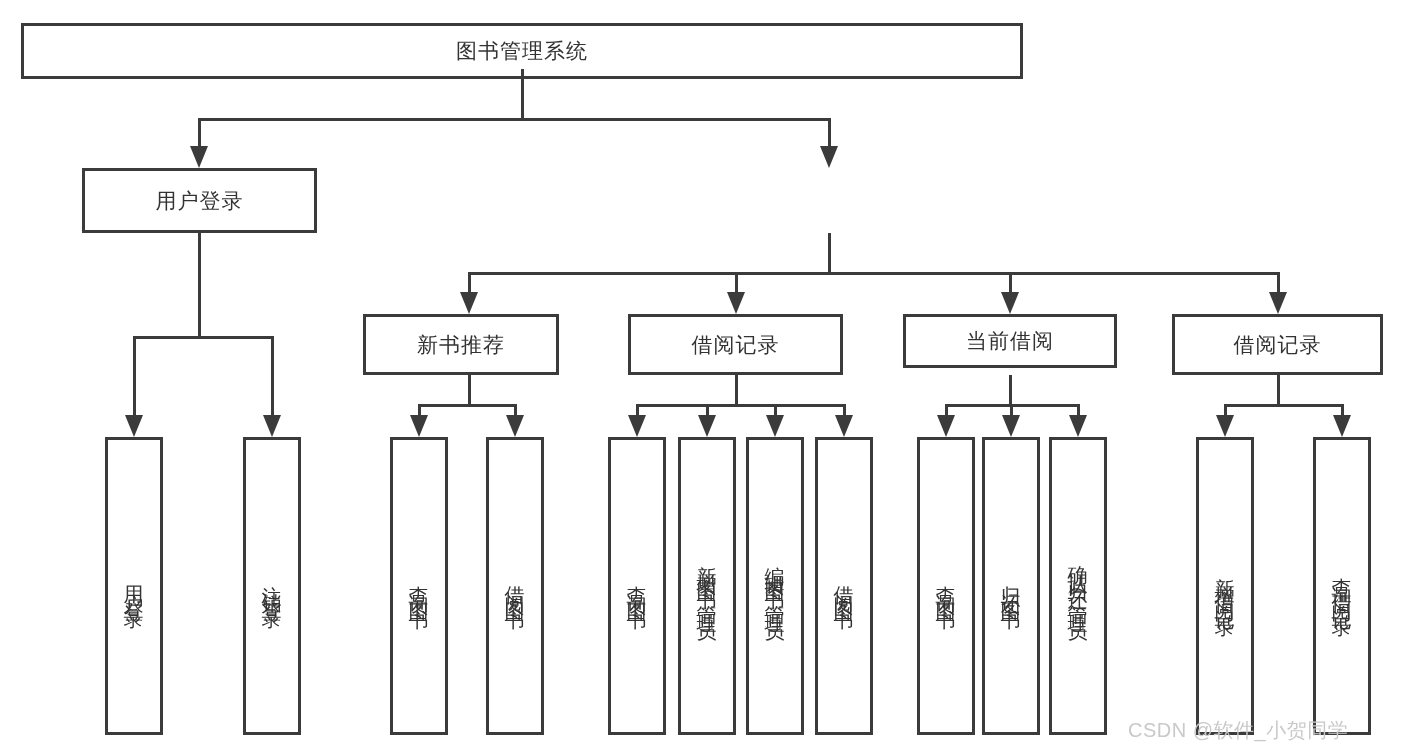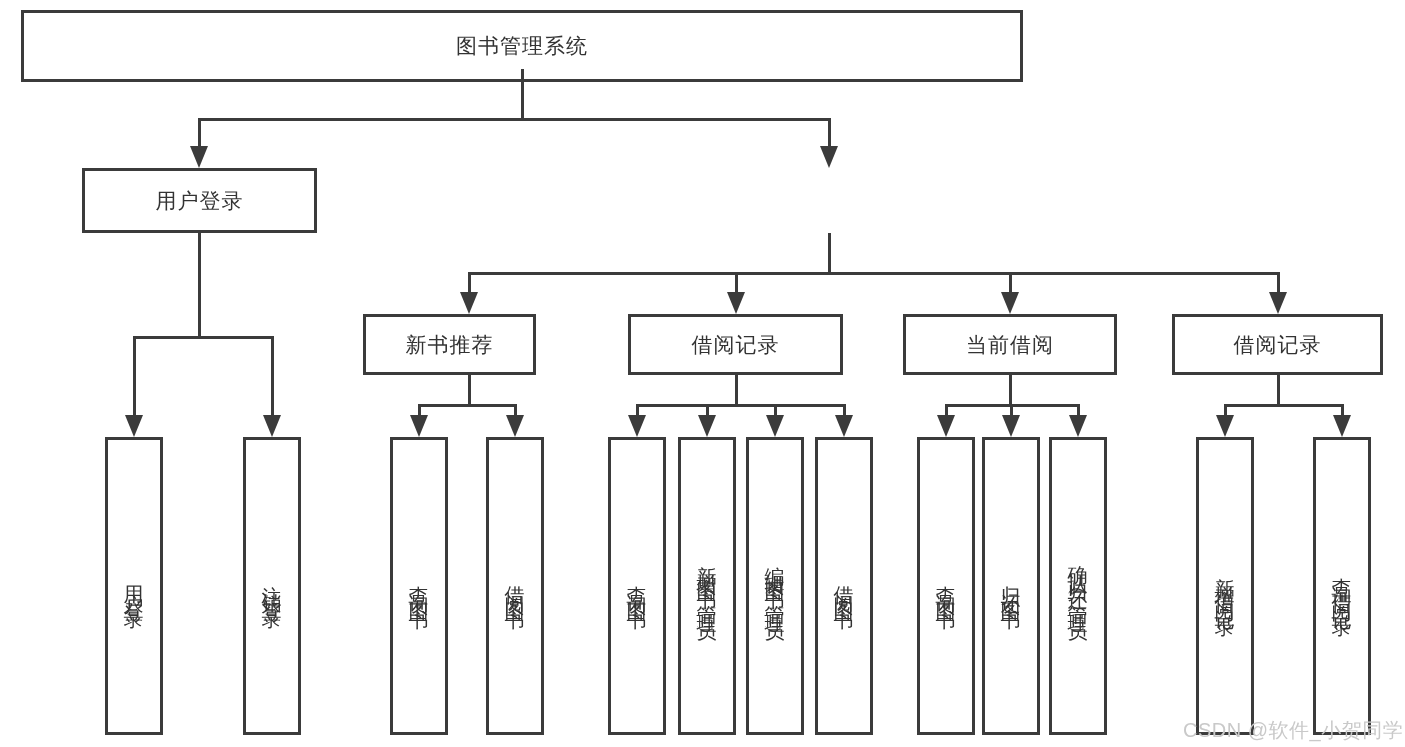--- a/index.html
+++ b/index.html
@@ -40,49 +40,49 @@
   .arrow {
     position: absolute;
     width: 0;
     height: 0;
     border-left: 9px solid transparent;
     border-right: 9px solid transparent;
     border-top: 22px solid var(--line, #3b3b3b);
   }
   .watermark {
     position: absolute;
-    left: 1183px;
+    left: 1128px;
     top: 717px;
     font-size: 20px;
     letter-spacing: 0.5px;
     color: var(--wm, #c8c8c8);
     z-index: 10;
     white-space: nowrap;
   }
 </style>
 </head>
 <body>
 
 <div class="canvas">
 
-  <div class="node h" style="left:21px;top:10px;width:1002px;height:72px">
+  <div class="node h" style="left:21px;top:23px;width:1002px;height:56px">
     <span>图书管理系统</span>
   </div>
 
   <div class="node h" style="left:82px;top:168px;width:235px;height:65px">
     <span>用户登录</span>
   </div>
 
-  <div class="node h" style="left:363px;top:314px;width:173px;height:61px">
+  <div class="node h" style="left:363px;top:314px;width:196px;height:61px">
     <span>新书推荐</span>
   </div>
   <div class="node h" style="left:628px;top:314px;width:215px;height:61px">
     <span>借阅记录</span>
   </div>
-  <div class="node h" style="left:903px;top:314px;width:214px;height:61px">
+  <div class="node h" style="left:903px;top:314px;width:214px;height:54px">
     <span>当前借阅</span>
   </div>
   <div class="node h" style="left:1172px;top:314px;width:211px;height:61px">
     <span>借阅记录</span>
   </div>
 
   <div class="node v" style="left:105px;top:437px;width:58px;height:298px">
     <span class="vtext">用户登录</span>
   </div>
   <div class="node v" style="left:243px;top:437px;width:58px;height:298px">

